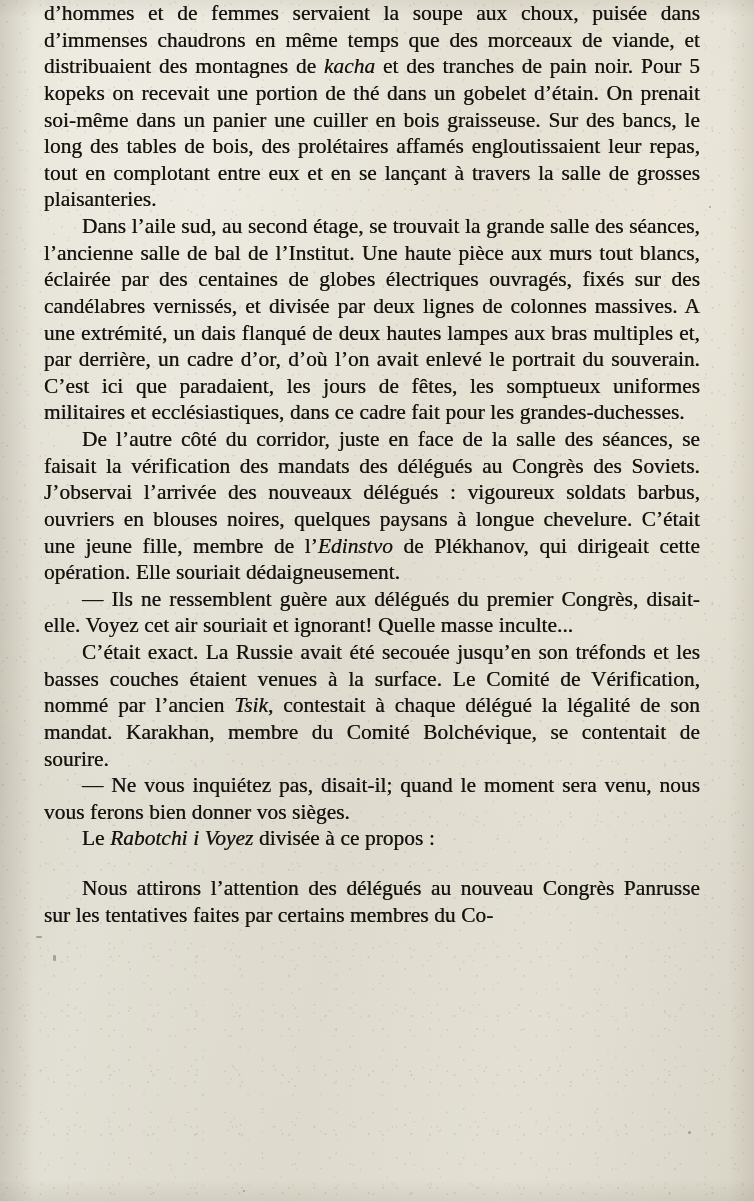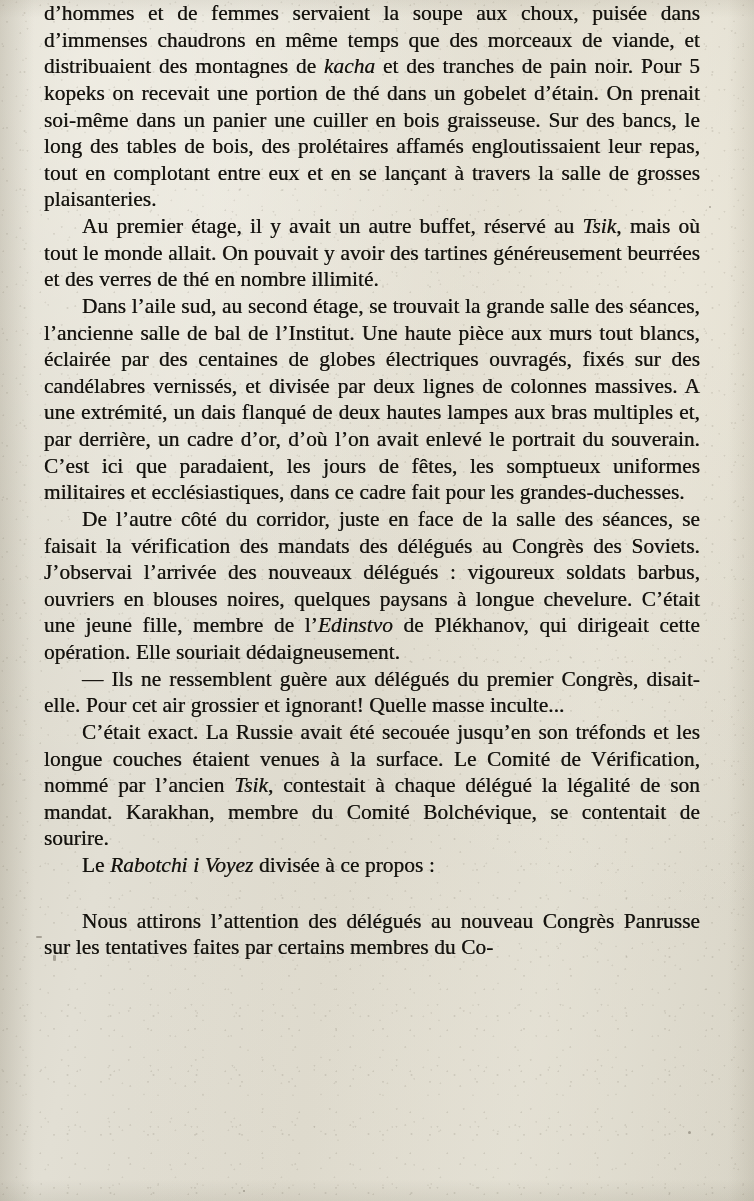--- a/index.html
+++ b/index.html
@@ -68,21 +68,21 @@
     font-size: 21.4px;
     line-height: 26.62px;
     text-align: justify;
     text-align-last: left;
     letter-spacing: 0.02px;
     word-spacing: 0.2px;
     text-indent: 0;
     -webkit-font-smoothing: none;
   }
   p.indent { text-indent: 38px; }
-  p.quote  { margin-top: 29px; text-indent: 38px; }
+  p.quote  { margin-top: 23px; text-indent: 38px; }
   .ital { font-style: italic; }
   
   #textblock {
     text-shadow:
       0.35px 0 0 rgba(20,18,14,0.42),
       -0.3px 0.25px 0 rgba(20,18,14,0.22),
       0 0.4px 0.5px rgba(40,36,28,0.30);
   }
   .smudge {
     position: absolute;
@@ -91,25 +91,25 @@
     background: rgba(60,52,40,0.35);
   }
 </style>
 </head>
 <body>
 
 <div id="page">
 
   <div id="textblock">
       <p class="para"><span>d’hommes et de femmes servaient la soupe aux choux, puisée dans d’immenses chaudrons en même temps que des morceaux de viande, et distribuaient des montagnes de </span><span class="ital">kacha</span><span> et des tranches de pain noir. Pour 5 kopeks on recevait une portion de thé dans un gobelet d’étain. On prenait soi-même dans un panier une cuiller en bois graisseuse. Sur des bancs, le long des tables de bois, des prolétaires affamés engloutissaient leur repas, tout en complotant entre eux et en se lançant à travers la salle de grosses plaisanteries.</span></p>
-      <p class="para indent"><span>Au premier étage, il y avait un autre buffet, réservé au </span><span class="ital">Tsik</span><span>, mais où tout le monde allait. On pouvait y avoir des tartines généreusement beurrées et des verres de thé en nombre illimité.</span></p>
       <p class="para indent"><span>Dans l’aile sud, au second étage, se trouvait la grande salle des séances, l’ancienne salle de bal de l’Institut. Une haute pièce aux murs tout blancs, éclairée par des centaines de globes électriques ouvragés, fixés sur des candélabres vernissés, et divisée par deux lignes de colonnes massives. A une extrémité, un dais flanqué de deux hautes lampes aux bras multiples et, par derrière, un cadre d’or, d’où l’on avait enlevé le portrait du souverain. C’est ici que paradaient, les jours de fêtes, les somptueux uniformes militaires et ecclésiastiques, dans ce cadre fait pour les grandes-duchesses.</span></p>
       <p class="para indent"><span>De l’autre côté du corridor, juste en face de la salle des séances, se faisait la vérification des mandats des délégués au Congrès des Soviets. J’observai l’arrivée des nouveaux délégués : vigoureux soldats barbus, ouvriers en blouses noires, quelques paysans à longue chevelure. C’était une jeune fille, membre de l’</span><span class="ital">Edinstvo</span><span> de Plékhanov, qui dirigeait cette opération. Elle souriait dédaigneusement.</span></p>
-      <p class="para indent"><span>— Ils ne ressemblent guère aux délégués du premier Congrès, disait-elle. Pour cet air grossier et ignorant! Quelle masse inculte...</span></p>
-      <p class="para indent"><span>C’était exact. La Russie avait été secouée jusqu’en son tréfonds et les longue couches étaient venues à la surface. Le Comité de Vérification, nommé par l’ancien </span><span class="ital">Tsik</span><span>, contestait à chaque délégué la légalité de son mandat. Karakhan, membre du Comité Bolchévique, se contentait de sourire.</span></p>
+      <p class="para indent"><span>— Ils ne ressemblent guère aux délégués du premier Congrès, disait-elle. Voyez cet air souriait et ignorant! Quelle masse inculte...</span></p>
+      <p class="para indent"><span>C’était exact. La Russie avait été secouée jusqu’en son tréfonds et les basses couches étaient venues à la surface. Le Comité de Vérification, nommé par l’ancien </span><span class="ital">Tsik</span><span>, contestait à chaque délégué la légalité de son mandat. Karakhan, membre du Comité Bolchévique, se contentait de sourire.</span></p>
+      <p class="para indent"><span>— Ne vous inquiétez pas, disait-il; quand le moment sera venu, nous vous ferons bien donner vos sièges.</span></p>
       <p class="para indent"><span>Le </span><span class="ital">Rabotchi i Voyez</span><span> divisée à ce propos :</span></p>
       <p class="para quote"><span>Nous attirons l’attention des délégués au nouveau Congrès Panrusse sur les tentatives faites par certains membres du Co-</span></p>
     </div>
 
   <div id="grain"></div>
   <div id="vignette"></div>
 
   <div class="smudge" style="left:688px; top:1131px; width:3px; height:3px;"></div>
   <div class="smudge" style="left:53px; top:955px; width:2.5px; height:6px; border-radius:1px;"></div>
   <div class="smudge" style="left:36px; top:936px; width:6px; height:2px; border-radius:1px;"></div>

